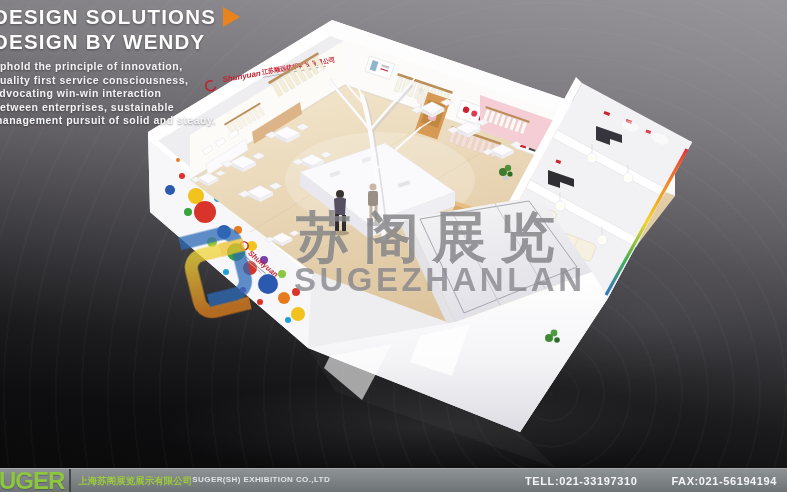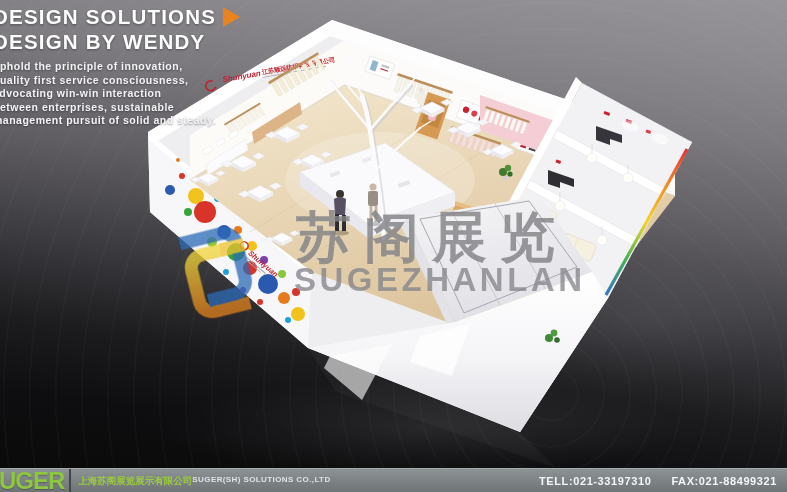--- a/index.html
+++ b/index.html
@@ -20,21 +20,21 @@
   .footer{position:absolute;left:0;right:0;bottom:0;height:23px;z-index:40;display:flex;align-items:center;
     background:linear-gradient(#8d9295,#6e7376);border-top:1px solid #a4a9ac;}
   .f-logo{font-size:24px;font-weight:900;letter-spacing:-1px;color:#8dc63f;margin-left:-16px;line-height:23px;
     text-shadow:0 1px 1px rgba(0,0,0,.25);}
   .f-div{width:2px;height:100%;background:#414548;margin:0 7px 0 5px;}
   .f-co{display:flex;justify-content:center;line-height:1;}
   .f-cn{font-size:9.5px;font-weight:bold;color:#9ccb3c;line-height:11px;}
   .f-en{font-size:8px;font-weight:bold;color:#e0e3e4;letter-spacing:.4px;line-height:10px;}
   .f-spacer{flex:1;}
   .f-tel,.f-fax{font-size:11px;font-weight:bold;color:#f4f5f6;letter-spacing:.6px;}
-  .f-tel{margin-right:20px;}
+  .f-tel{margin-right:34px;}
   .f-fax{margin-right:10px;}
   svg{position:absolute;left:0;top:0;z-index:10;}
 </style>
 </head>
 <body>
 
 <div id="stage">
 
   <svg width="787" height="492" viewBox="0 0 787 492">
     <defs>
@@ -339,20 +339,20 @@
       <div>between enterprises, sustainable</div>
       <div>management pursuit of solid and steady.</div>
     </div>
   </div>
 
   <div class="footer">
     <div class="f-logo">SUGER</div>
     <div class="f-div"></div>
     <div class="f-co">
       <div class="f-cn">上海苏阁展览展示有限公司</div>
-      <div class="f-en">SUGER(SH) SOLUTIONS CO.,LTD</div>
+      <div class="f-en">SUGER(SH) EXHIBITION CO.,LTD</div>
     </div>
     <div class="f-spacer"></div>
     <div class="f-tel">TELL:021-33197310</div>
-    <div class="f-fax">FAX:021-88499321</div>
+    <div class="f-fax">FAX:021-56194194</div>
   </div>
 
 </div>
 
 </body></html>

